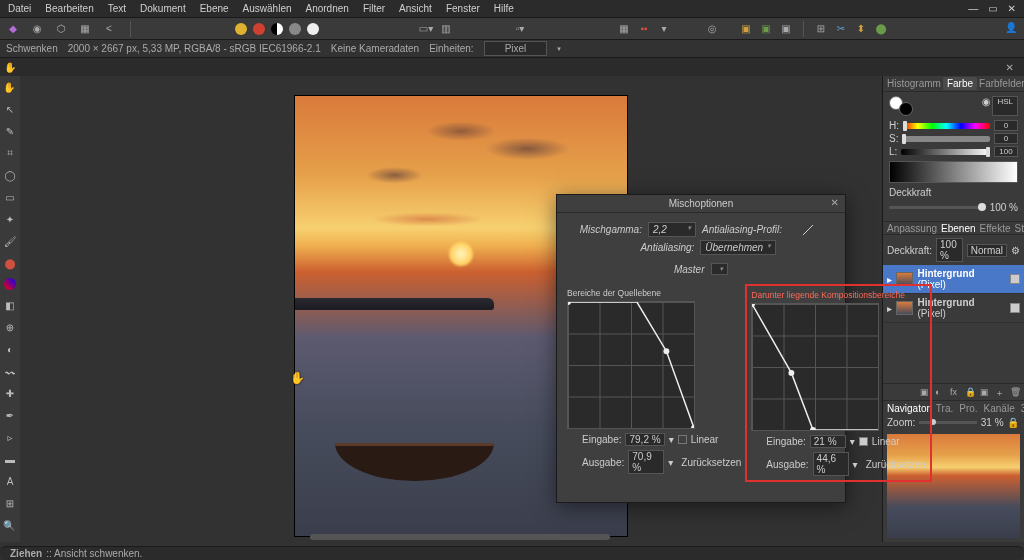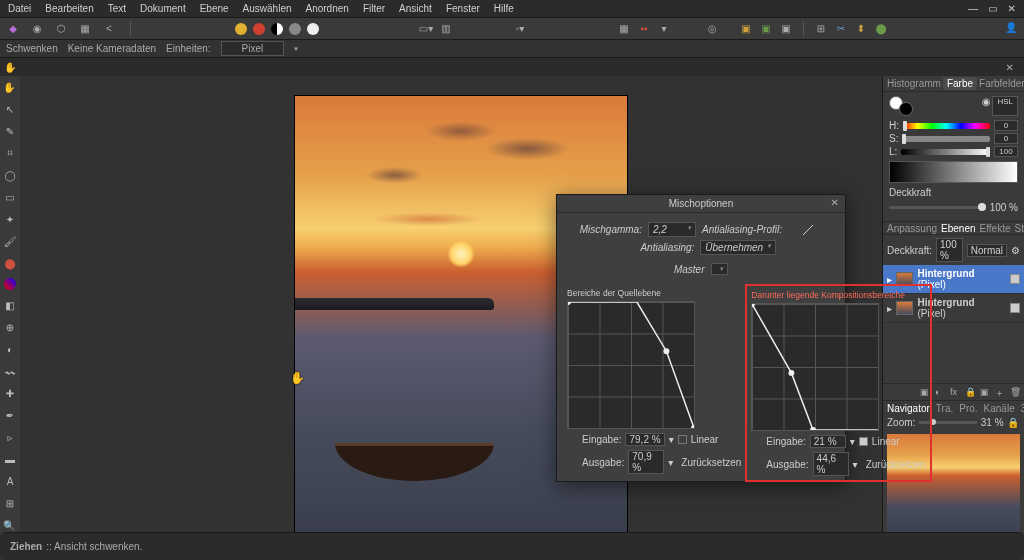--- a/index.html
+++ b/index.html
@@ -68,35 +68,35 @@
 
 .dialog { position: absolute; left: 556px; top: 194px; width: 290px; background: #3f3f3f; border: 1px solid #1a1a1a; box-shadow: 0 4px 20px rgba(0,0,0,.5); font-size: 9px; color: #ccc; }
 .dlg-title { text-align: center; padding: 3px 0; border-bottom: 1px solid #2a2a2a; position:relative;}
 .dlg-title .x{position:absolute;right:6px;top:2px;color:#aaa;}
 .dlg-body { padding: 6px 10px; }
 .dlg-row { display: flex; align-items: center; gap: 6px; margin: 3px 0; justify-content:center;font-style:italic;}
 .dlg-row label { text-align: right; min-width:68px;}
 .dlg-row .val { background: #2a2a2a; border: 1px solid #555; padding: 1px 4px; min-width: 48px; display:inline-flex;justify-content:space-between;}
 .dlg-row .val::after{content:"▾";font-size:7px;color:#888;margin-left:4px;}
 .aa-prof{width:40px;height:10px;background:linear-gradient(135deg,transparent 48%,#ccc 50%,transparent 52%);}
-.curves-row { display: flex; gap: 8px; padding: 4px 10px 3px; }
+.curves-row { display: flex; gap: 8px; padding: 4px 10px 24px; }
 .curve-box { flex: 1; }
 .curve-box.hl{outline:2px solid #e03030;outline-offset:2px;padding:2px;}
 .curve-label { font-size: 8.5px; margin-bottom: 3px; }
 .curve-label.red{color:#ff6a5a;}
 .curve-grid { width: 128px; height: 128px; background: #2a2a2a; position: relative; border:1px solid #555;}
 .curve-grid::before{content:"";position:absolute;inset:0;background:
  linear-gradient(#555 1px,transparent 1px) 0 0/100% 25%,
  linear-gradient(90deg,#555 1px,transparent 1px) 0 0/25% 100%;}
 .curve-grid svg{position:absolute;inset:0;}
 .curve-io{display:flex;align-items:center;gap:4px;margin-top:4px;font-size:8px;margin-left:15px;}
 .curve-io .val{background:#2a2a2a;border:1px solid #555;padding:0 3px;min-width:36px;}
 .curve-io .cb{width:9px;height:9px;border:1px solid #777;display:inline-block;}
 .curve-io .cb.on{background:#ccc;}
-.statusbar { position: absolute; left: 0; right: 0; bottom: 0; height: 28px; background: #2b2b2b; display: flex; align-items: center; padding: 0 10px; font-size: 9px; color: #aaa; border-top: 1px solid #1a1a1a; border-radius: 6px; }
+.statusbar { position: absolute; left: 0; right: 0; bottom: 0; height: 14px; background: #2b2b2b; display: flex; align-items: center; padding: 0 10px; font-size: 9px; color: #aaa; border-top: 1px solid #1a1a1a; border-radius: 6px; }
 .user-icon{position:absolute;right:6px;top:22px;color:#aaa;}
 </style>
 </head>
 <body>
 
 <div class="menubar" data-interactable="false">
   <span data-interactable="true">Datei</span>
   <span data-interactable="true">Bearbeiten</span>
   <span data-interactable="true">Text</span>
   <span data-interactable="true">Dokument</span>
@@ -151,20 +151,21 @@
     <span class="tb-icon" data-interactable="true">⊞</span>
     <span class="tb-icon" data-interactable="true" style="color:#6aa0d0">✂</span>
     <span class="tb-icon" data-interactable="true" style="color:#d0a040">⬍</span>
     <span class="tb-icon" data-interactable="true" style="color:#6a9a4a">⬤</span>
   </div>
 </div>
 <span class="user-icon" data-interactable="true">👤</span>
 
 <div class="contextbar" data-interactable="false">
   <span data-interactable="false">Schwenken</span>
+  <span data-interactable="false">2000 × 2667 px, 5,33 MP, RGBA/8 - sRGB IEC61966-2.1</span>
   <span data-interactable="false">Keine Kameradaten</span>
   <span data-interactable="false">Einheiten:</span>
   <span class="val" data-interactable="true" style="background:#2a2a2a;padding:1px 20px;border:1px solid #555">Pixel</span>
   <span data-interactable="true" style="font-size:7px">▾</span>
 </div>
 
 <div class="tabbar" data-interactable="false">
   <span class="handcur" data-interactable="false">✋</span>
   <span class="tab-x" data-interactable="true">✕</span>
 </div>

